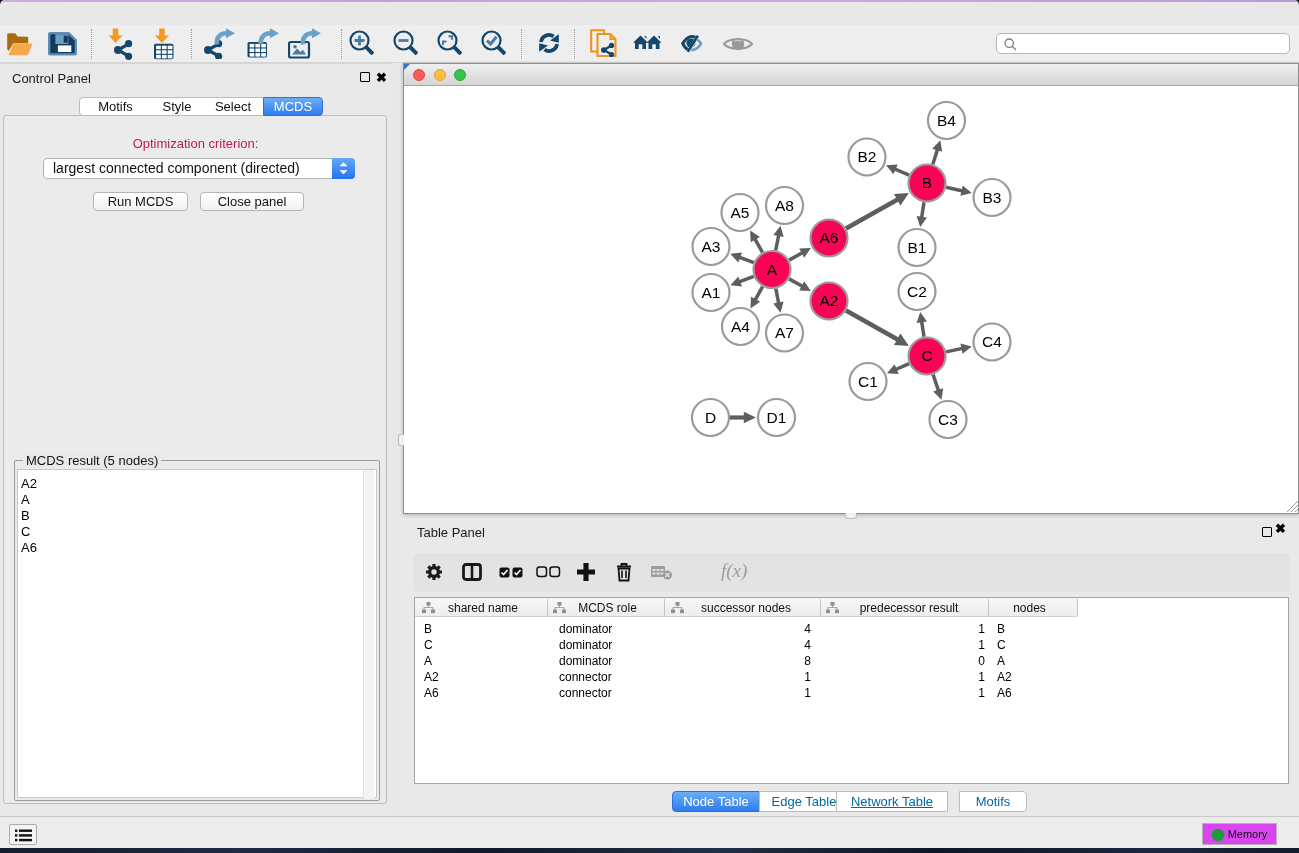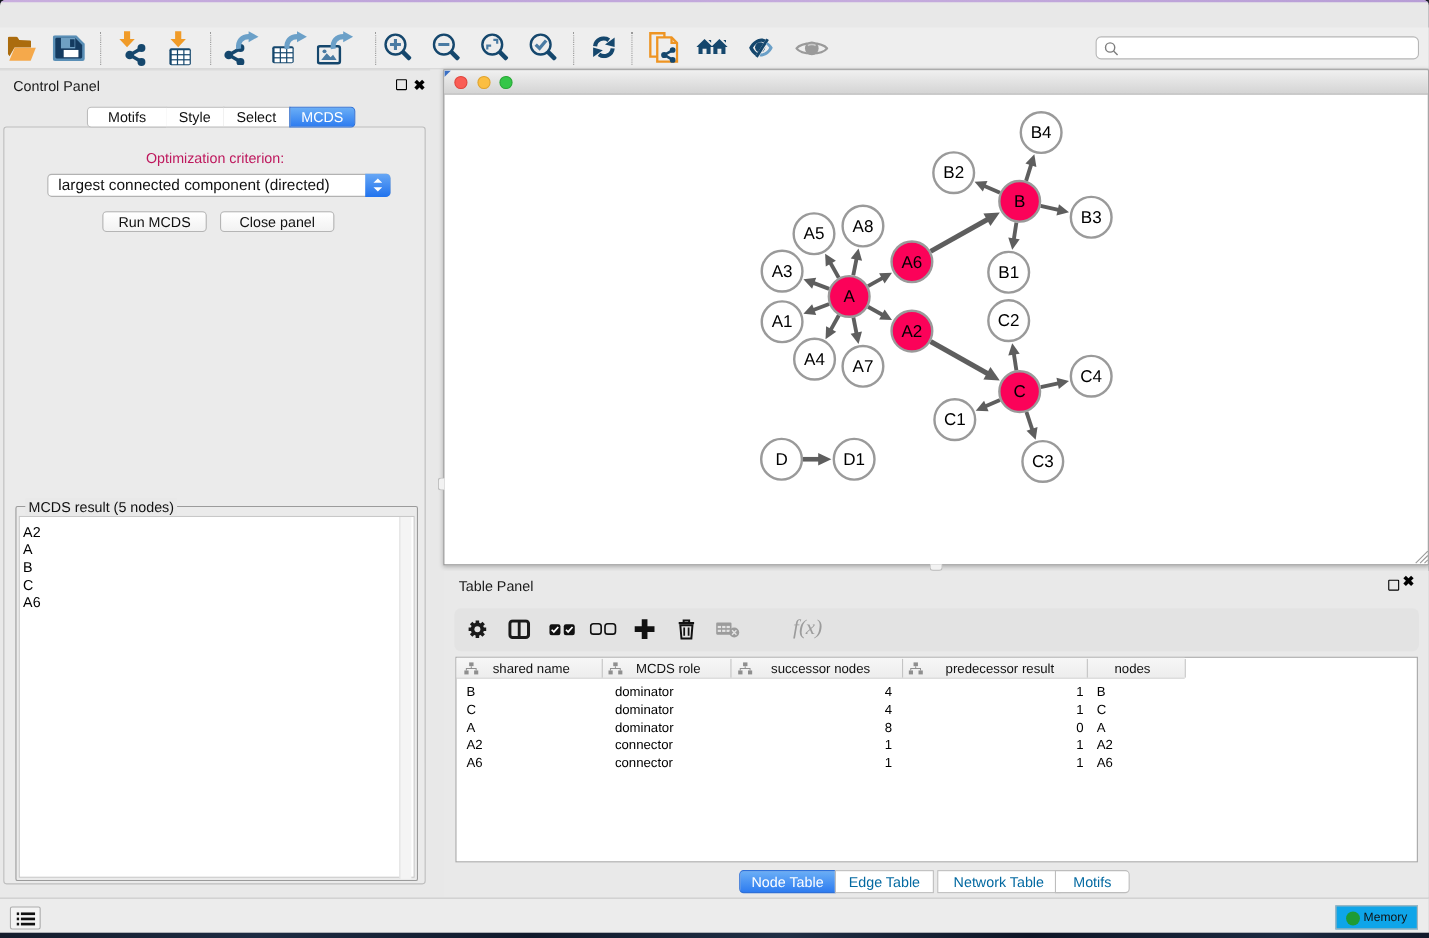--- a/index.html
+++ b/index.html
@@ -46,21 +46,21 @@
 #ttoolbar { position:absolute; left:10px; top:34px; width:877px; height:39px; background:#e3e3e3; border-radius:6px; }
 #ttable { position:absolute; left:11px; top:78px; width:875px; height:187px; background:#fff; border:1px solid #a5a5a5; }
 #thead { position:absolute; left:0; top:0; width:662px; height:19px; background:linear-gradient(#f7f7f7,#ededed); border-bottom:1px solid #cfcfcf; }
 .hsep { position:absolute; top:1px; height:17px; width:0; border-left:1px solid #c4c4c4; }
 .hlabel { position:absolute; top:3px; font-size:12px; color:#111; text-align:center; }
 .trow { position:absolute; font-size:12px; color:#000; height:16px; line-height:16px; }
 .seg { position:absolute; top:0; height:21px; background:#fff; border:1px solid #bdbdbd; font-size:13px; color:#0369a1; text-align:center; line-height:20px; }
 #tabstrip { position:absolute; left:269px; top:272px; width:360px; height:37px; }
 #statusbar { position:absolute; left:0; top:816px; width:1299px; height:32px; background:#ececec; border-top:1px solid #c8c8c8; }
 #listbtn { position:absolute; left:9px; top:7px; width:28px; height:21px; background:#f4f4f4; border:1px solid #ababab; border-radius:2px; }
-#membtn { position:absolute; right:10px; top:6px; width:75px; height:22px; background:#0ea5e9; border:1px solid #b4b4b4; font-size:11px; color:#111; text-align:center; line-height:21px; padding-left:16px; }
+#membtn { position:absolute; right:22px; top:6px; width:75px; height:22px; background:#d946ef; border:1px solid #b4b4b4; font-size:11px; color:#111; text-align:center; line-height:21px; padding-left:16px; }
 </style>
 </head>
 <body>
 <div id="app">
   <div id="topstrip"></div>
   <div id="toolbar">
     <svg class="abs" style="left:7px; top:8px;" width="26" height="23" viewBox="0 0 26 23">
         <path d="M0.2 16.2 L0.2 1.5 Q0.2 0.3 1.4 0.3 L7.7 0.3 Q8.7 0.3 9.1 1.2 L10.5 3.4 L20.3 3.8 Q21.2 3.9 21.2 4.8 L21.2 10.2 L6.2 10.2 L1.7 18.1 Z" fill="#ab6c0e"></path>
         <path d="M1.4 22.3 L6.3 10.4 L25.6 10.4 L20.9 22.3 Z" fill="#f5a94b"></path>
       </svg>
@@ -493,21 +493,21 @@
         <div class="trow" style="left:582px; top:71px;">A2</div>
         <div class="trow" style="left:9px; top:87px;">A6</div>
         <div class="trow" style="left:144px; top:87px;">connector</div>
         <div class="trow" style="left:330px; top:87px; width:66px; text-align:right;">1</div>
         <div class="trow" style="left:504px; top:87px; width:66px; text-align:right;">1</div>
         <div class="trow" style="left:582px; top:87px;">A6</div>
     </div>
     <div id="tabstrip">
       <div class="seg" style="left:0; width:88px; border-radius:4px 0 0 4px; background:linear-gradient(#6aaef6,#2e7cf0); color:#fff; border-color:#2e70d8;">Node Table</div>
       <div class="seg" style="left:87px; width:90px;">Edge Table</div>
-      <div class="seg" style="left:180px; width:112px;">Network Table</div>
+      <div class="seg" style="left:164px; width:112px;text-decoration:underline;">Network Table</div>
       <div class="seg" style="left:287px; width:68px; border-radius:0 4px 4px 0;">Motifs</div>
     </div>
   </div>
 
   <div id="statusbar">
     <div id="listbtn">
         <svg class="abs" style="left:5px; top:4px;" width="17" height="13" viewBox="0 0 17 13">
           <g fill="#111">
             <rect x="0" y="0.5" width="2.4" height="2.4"></rect>
             <rect x="4" y="0.5" width="13" height="2.4"></rect>

